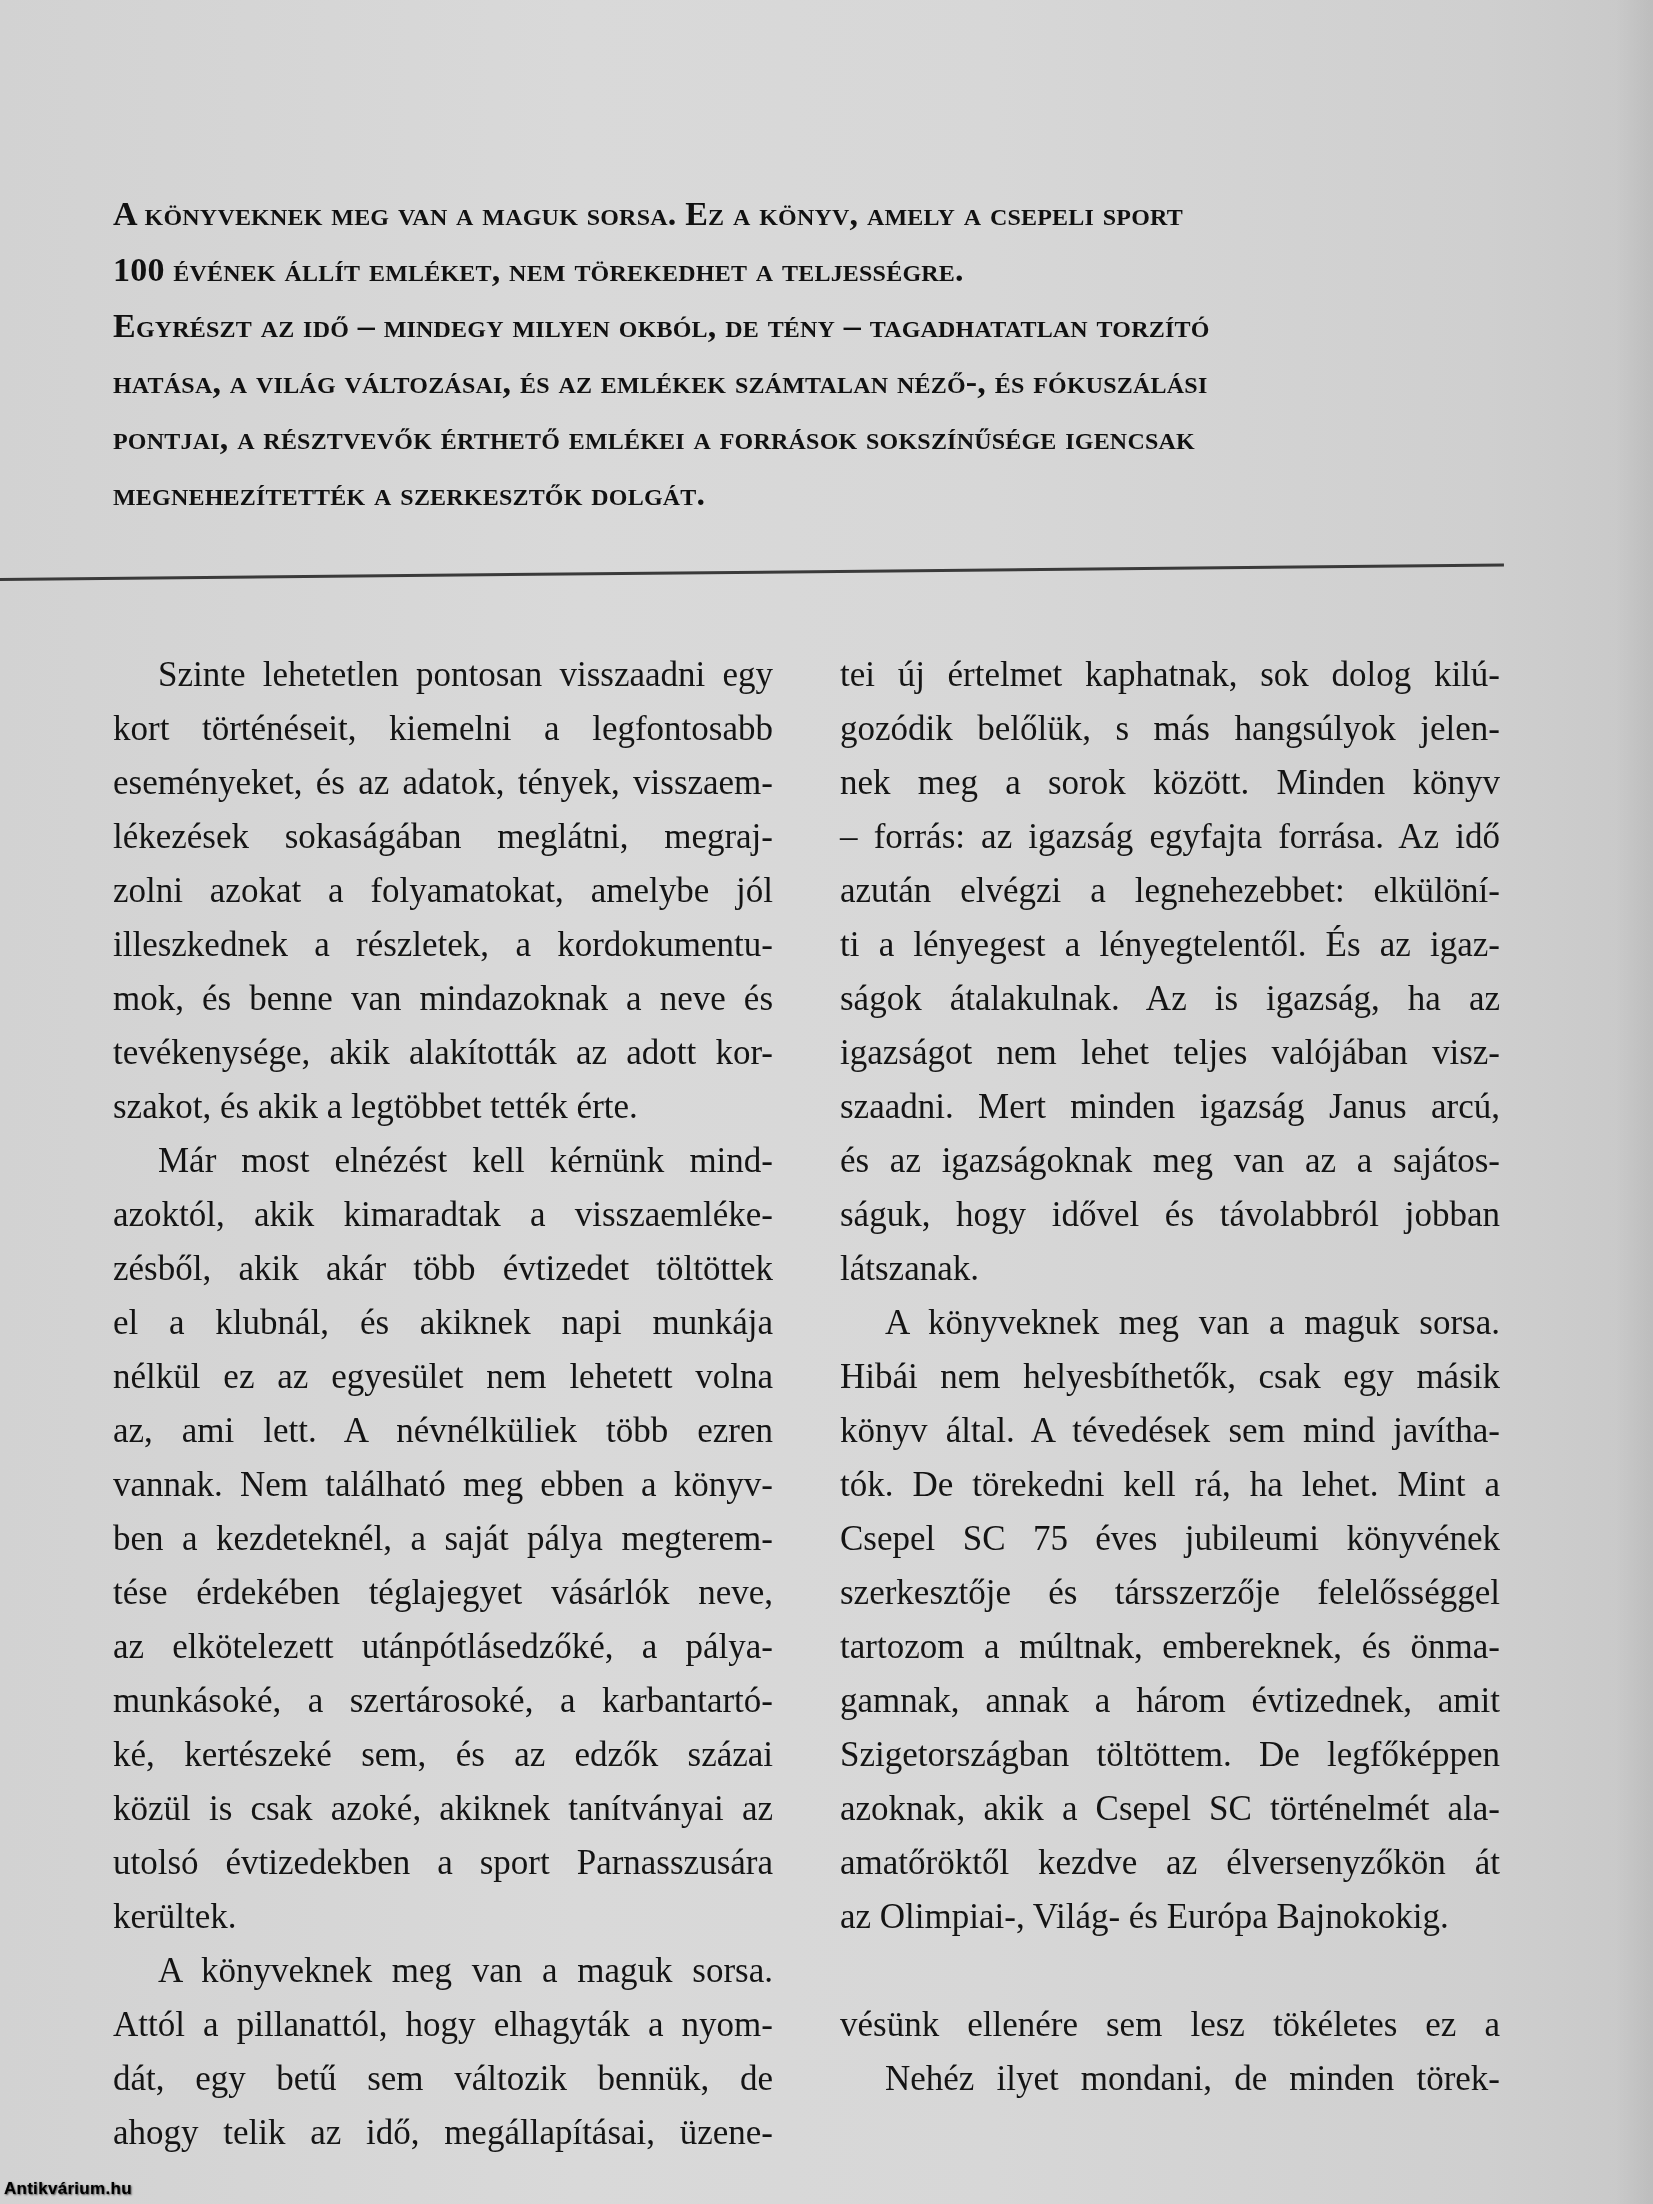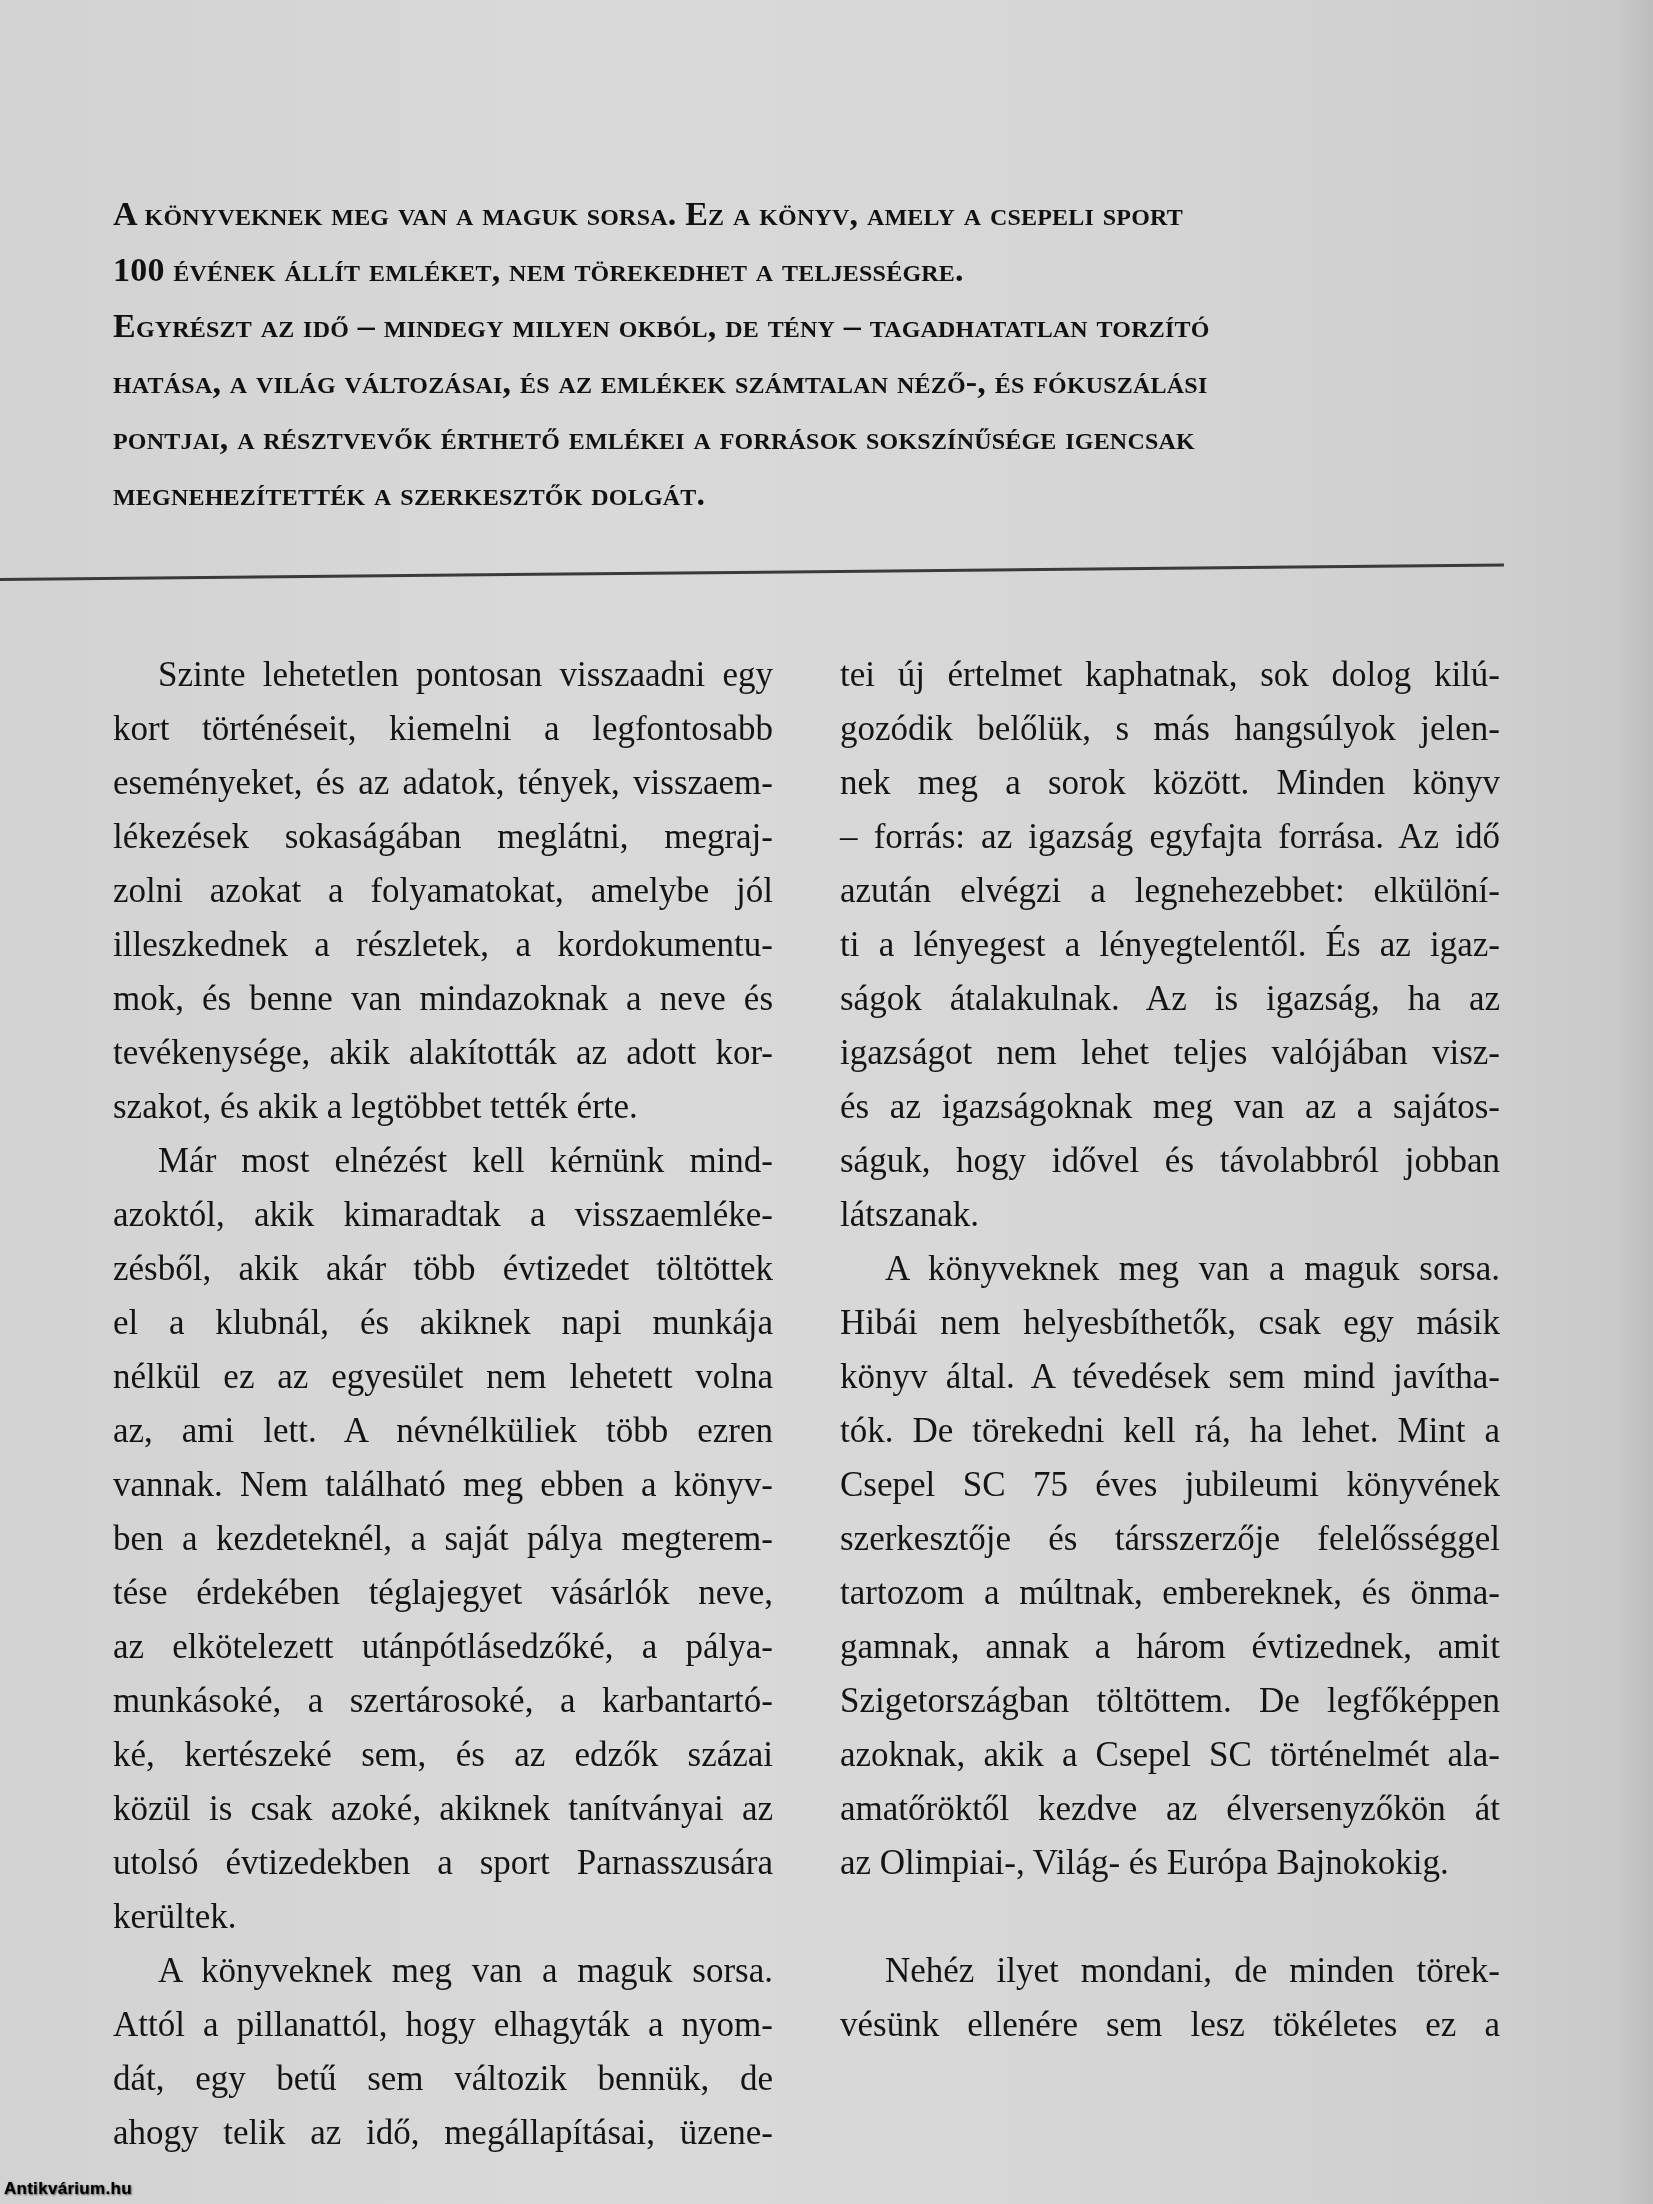--- a/index.html
+++ b/index.html
@@ -149,39 +149,40 @@
 <div class="column col-right">
   <div class="para">
     <span class="line">tei új értelmet kaphatnak, sok dolog kilú-</span>
     <span class="line">gozódik belőlük, s más hangsúlyok jelen-</span>
     <span class="line">nek meg a sorok között. Minden könyv</span>
     <span class="line">– forrás: az igazság egyfajta forrása. Az idő</span>
     <span class="line">azután elvégzi a legnehezebbet: elkülöní-</span>
     <span class="line">ti a lényegest a lényegtelentől. És az igaz-</span>
     <span class="line">ságok átalakulnak. Az is igazság, ha az</span>
     <span class="line">igazságot nem lehet teljes valójában visz-</span>
+    <span class="line">szaadni. Mert minden igazság Janus arcú,</span>
     <span class="line">és az igazságoknak meg van az a sajátos-</span>
     <span class="line">ságuk, hogy idővel és távolabbról jobban</span>
     <span class="line last">látszanak.</span>
   </div>
   <div class="para">
     <span class="line indent">A könyveknek meg van a maguk sorsa.</span>
     <span class="line">Hibái nem helyesbíthetők, csak egy másik</span>
     <span class="line">könyv által. A tévedések sem mind javítha-</span>
     <span class="line">tók. De törekedni kell rá, ha lehet. Mint a</span>
     <span class="line">Csepel SC 75 éves jubileumi könyvének</span>
     <span class="line">szerkesztője és társszerzője felelősséggel</span>
     <span class="line">tartozom a múltnak, embereknek, és önma-</span>
     <span class="line">gamnak, annak a három évtizednek, amit</span>
     <span class="line">Szigetországban töltöttem. De legfőképpen</span>
     <span class="line">azoknak, akik a Csepel SC történelmét ala-</span>
     <span class="line">amatőröktől kezdve az élversenyzőkön át</span>
     <span class="line last">az Olimpiai-, Világ- és Európa Bajnokokig.</span>
   </div>
   <span class="spacer"></span>
   <div class="para">
+    <span class="line">vésünk ellenére sem lesz tökéletes ez a</span>
     <span class="line indent">Nehéz ilyet mondani, de minden törek-</span>
-    <span class="line">vésünk ellenére sem lesz tökéletes ez a</span>
   </div>
 </div>
 
 <div class="watermark">Antikvárium.hu</div>
 
 
 </body></html>

